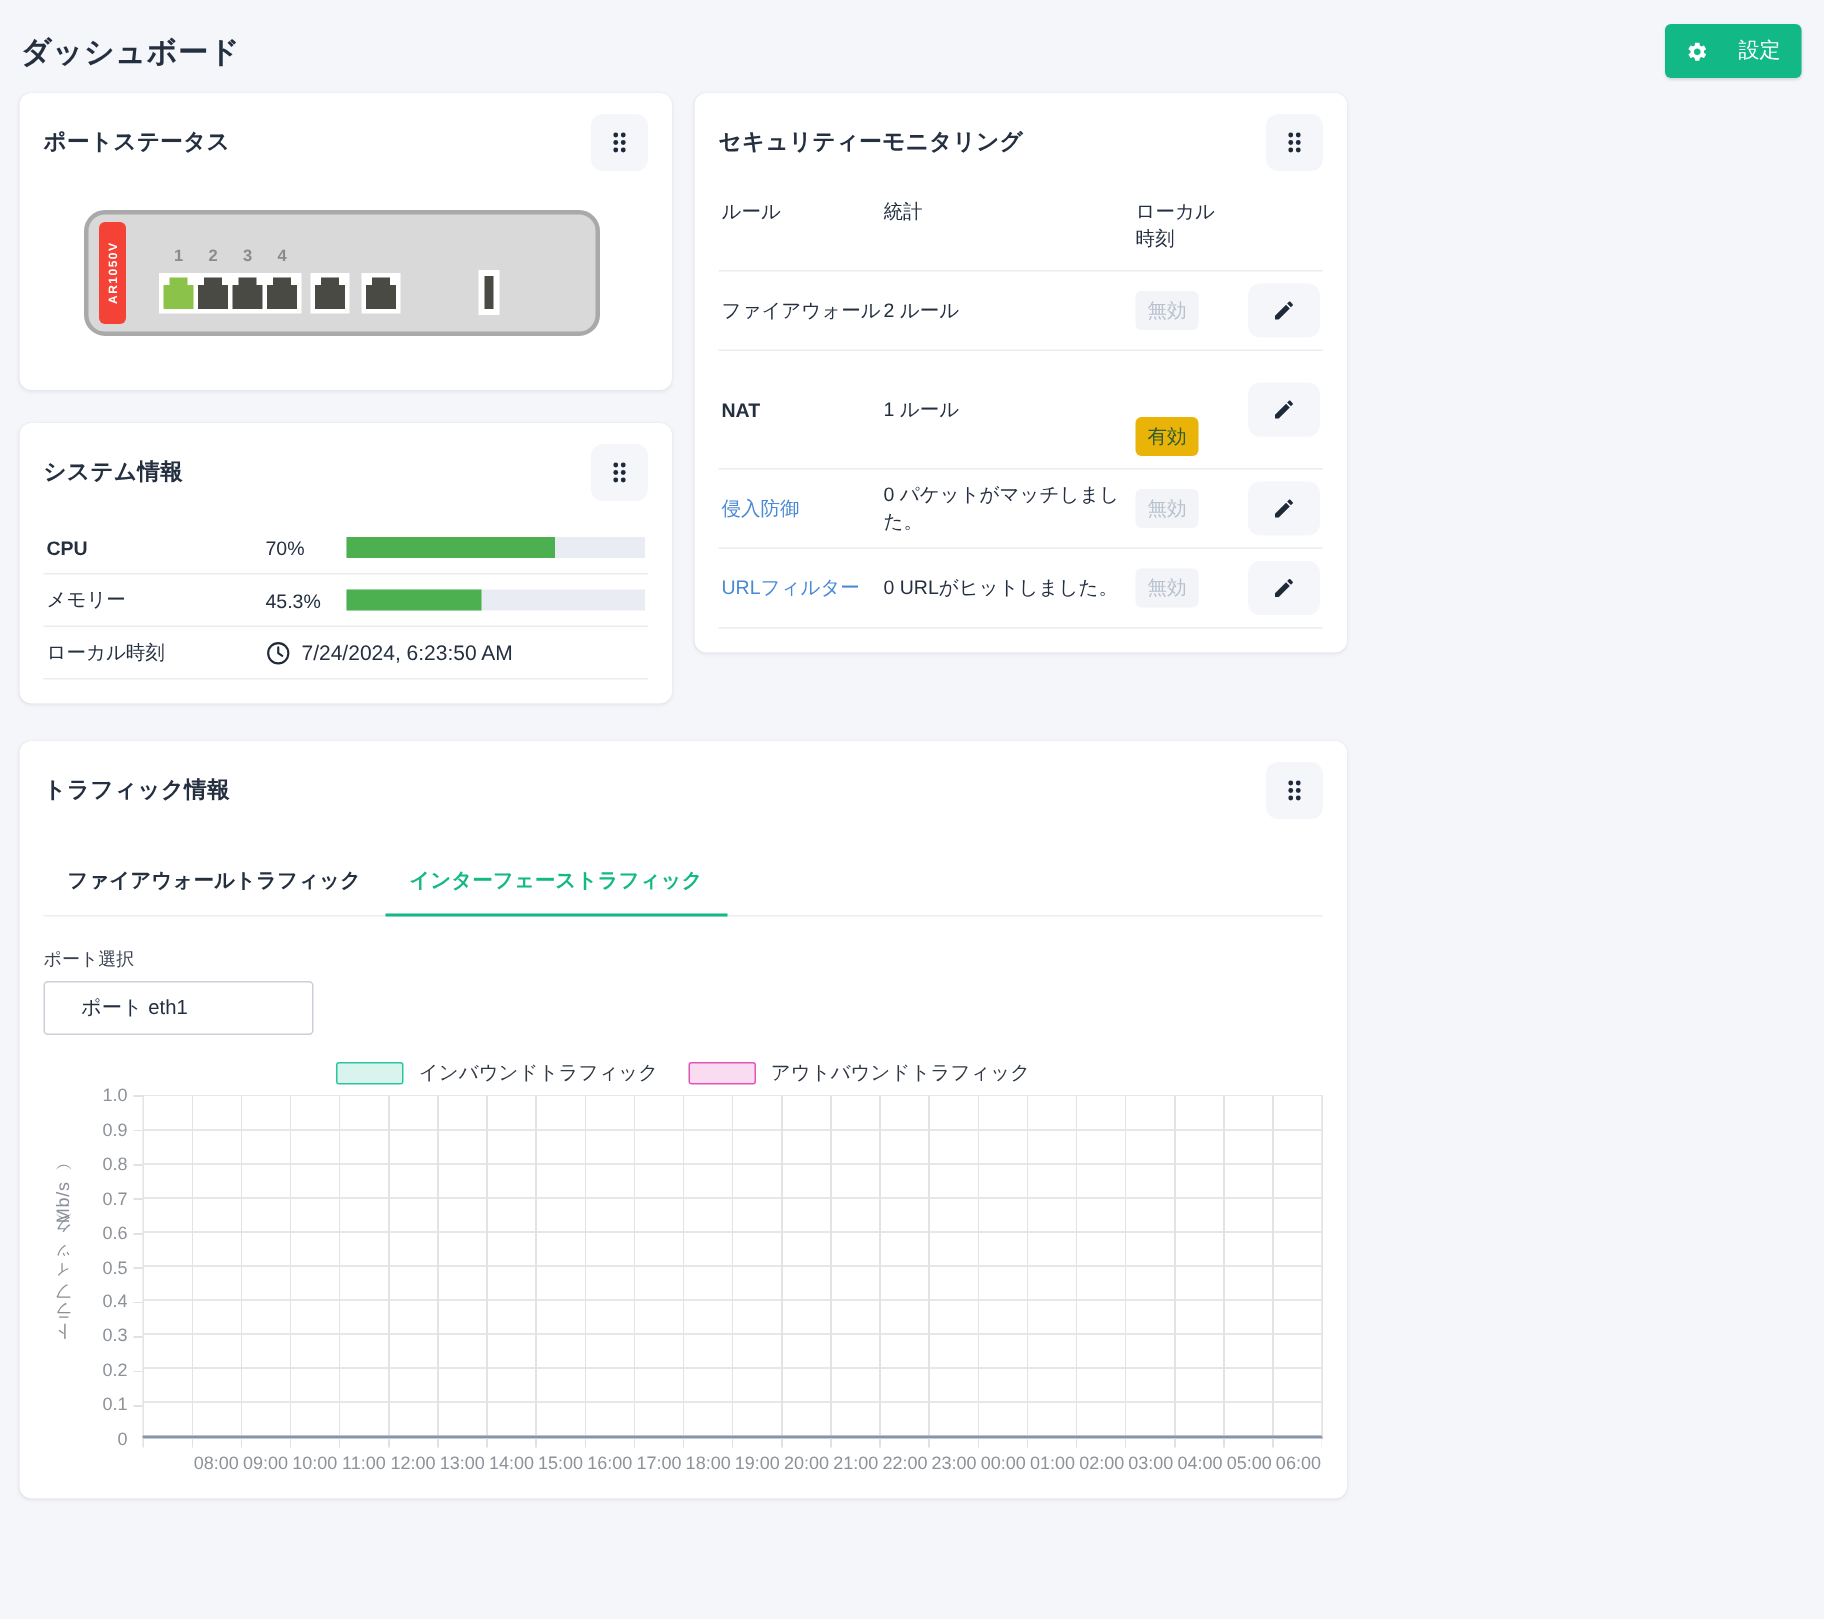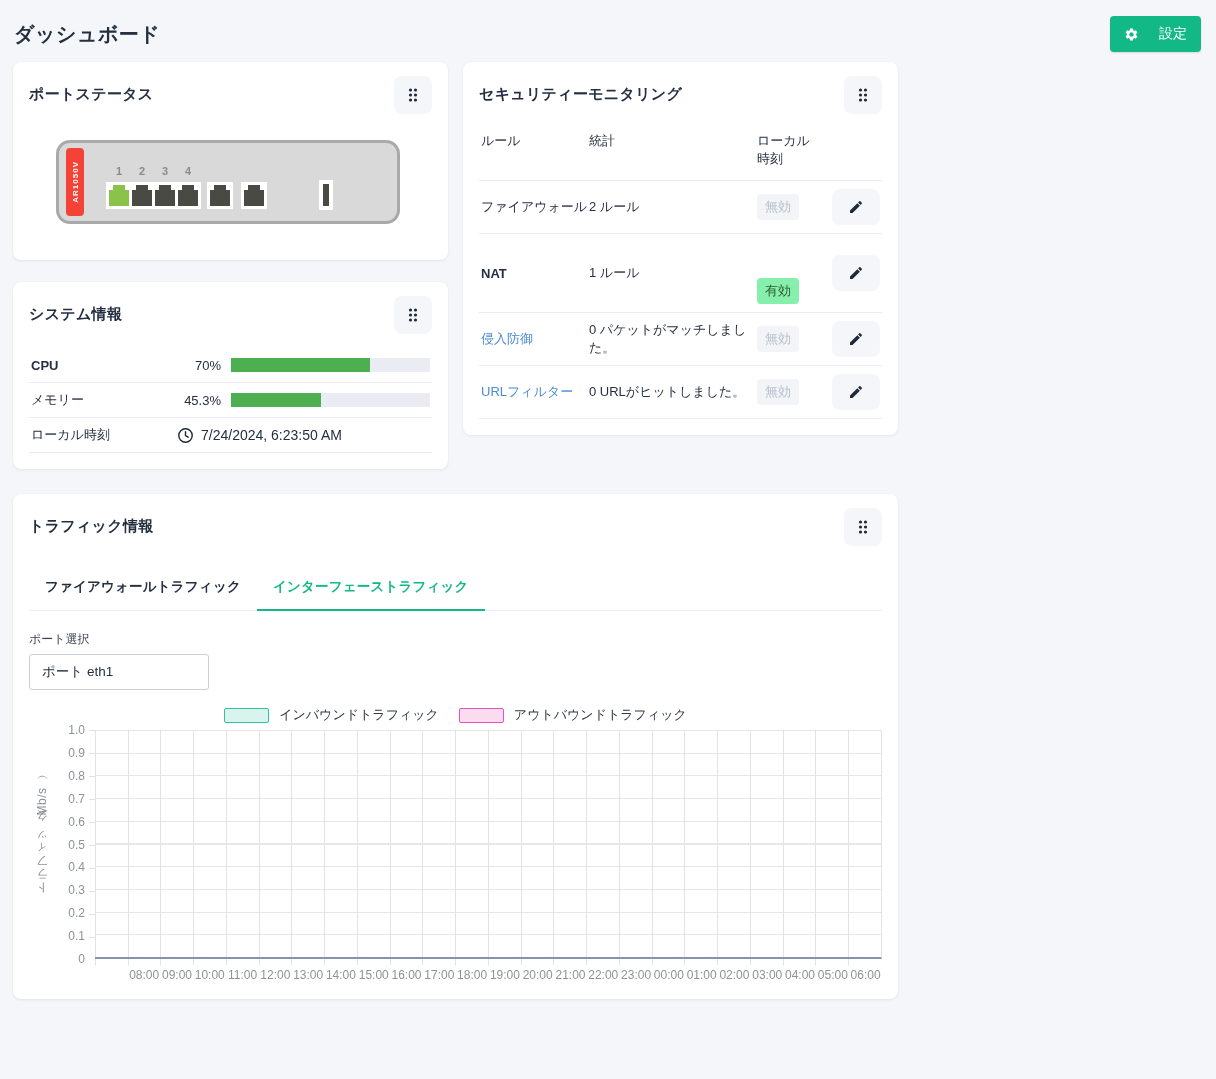--- a/index.html
+++ b/index.html
@@ -59,43 +59,43 @@
   .pad-slim { left:260px; top:37px; width:14px; height:30px; padding:4px; }
   .port { width:20px; height:16px; background:#4a4a45; position:relative; margin-top:5px; }
   .port::before { content:""; position:absolute; top:-5px; left:4px; width:12px; height:5px; background:inherit; }
   .port.active { background:#8bc34a; }
   .slim-bar { width:6px; height:22px; background:#4a4a45; }
   
   .sys-table { margin-top:14px; }
   .sys-row { display:flex; align-items:center; min-height:35px; border-bottom:1px solid #e9ecf1; font-size:13px; padding:2px 2px; }
   .sys-label { width:146px; }
   .sys-label.bold { font-weight:bold; }
-  .sys-value-num { width:44px; text-align:right; }
+  .sys-value-num { width:44px; text-align:left; }
   .bar-track { flex:1; height:14px; background:#e9edf3; margin-left:10px; }
   .bar-fill { height:100%; background:#4caf50; }
   .sys-time { display:flex; align-items:center; gap:7px; font-size:14px; }
   
   .sec-table { margin-top:8px; font-size:13px; }
   .sec-header { display:grid; grid-template-columns:108px 168px 1fr 64px; padding:10px 2px 12px; font-weight:500; }
   .sec-row { display:grid; grid-template-columns:108px 168px 1fr 64px; align-items:center; border-top:1px solid #e9ecf1; padding:8px 2px; min-height:53px; }
   .sec-row:last-child { border-bottom:1px solid #e9ecf1; }
   .rule-bold { font-weight:bold; }
   .rule-link { color:#4a8ad4; cursor:pointer; }
   .badge { display:inline-block; padding:4px 8px; border-radius:4px; font-size:13px; }
   .badge-muted { background:#f2f4f8; color:#b9c1cd; }
-  .badge-on { background:#86efac; color:#2f5d33;margin-top:36px; }
+  .badge-on { background:#eab308; color:#2f5d33;margin-top:36px; }
   .edit-btn { width:48px; height:36px; border:none; border-radius:8px; background:#f4f6f9; cursor:pointer; display:flex; align-items:center; justify-content:center; justify-self:end; }
   
   .tabs { display:flex; border-bottom:1px solid #eceef2; margin-top:20px; }
   .tab { padding:12px 16px 13px; font-size:13.5px; font-weight:700; cursor:pointer; letter-spacing:.2px; }
   .tab.active { color:#12b886; border-bottom:2px solid #12b886; margin-bottom:-1px; }
   .select-label { margin-top:20px; font-size:12px; color:#3a4250; }
   .port-select {
     margin-top:6px; width:180px; height:36px; border:1px solid #c9cfd8; border-radius:3px;
-    background:#fff; display:flex; align-items:center; padding:0 12px; font-size:13.5px; cursor:pointer;
+    background:#fff; display:flex; align-items:center; padding:0 24px; font-size:13.5px; cursor:pointer;
   }
   
   .legend { display:flex; justify-content:center; align-items:center; gap:20px; margin-top:16px;font-family:Liberation Mono, monospace; }
   .legend-item { display:flex; align-items:center; gap:10px; cursor:pointer; }
   .legend-swatch { width:45px; height:15px; border:1.5px solid #2cc5a0; background:#d9f4ed; border-radius:2px; }
   .legend-label { font-size:13px; color:#2e3744; }
   .chart { margin-top:6px; }
   .chart-body { display:flex; }
   .chart-ylabel { width:26px; display:flex; align-items:center; justify-content:center; }
   .chart-ylabel span { writing-mode:vertical-rl; transform:rotate(180deg); font-size:12px; color:#8b9097; letter-spacing:.5px; }

